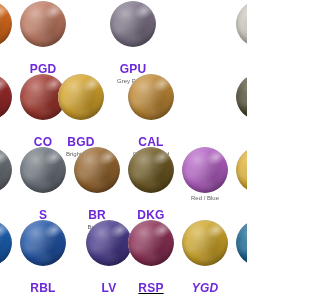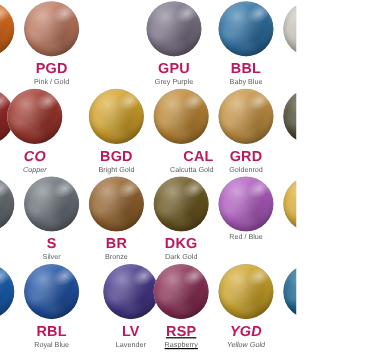--- a/index.html
+++ b/index.html
@@ -105,25 +105,25 @@
     position: absolute;
     inset: 0;
     border-radius: 50%;
     box-shadow: inset 0 -3px 5px rgba(0,0,0,0.30),
                 inset 0 2px 3px rgba(255,255,255,0.16);
   }
 
   
   .code {
     display: block;
-    margin-top: 4px;
+    margin-top: 16px;
     font-size: 12px;
     font-weight: bold;
     line-height: 13px;
-    color: #be185d;
+    color: #6d28d9;
     letter-spacing: 0.2px;
     white-space: nowrap;
   }
   .desc {
     display: block;
     margin-top: 1px;
     font-size: 6px;
     line-height: 8px;
     color: #5d5d5d;
     white-space: nowrap;
@@ -150,41 +150,30 @@
           <div class="swatch">
             <div class="base" style="background: rgb(192, 122, 98);"></div>
             <div class="texture"></div>
             <div class="shade"></div>
             <div class="gloss"></div>
             <div class="rim"></div>
           </div>
           <span class="code">PGD</span>
           <span class="desc">Pink / Gold</span>
         </div>
-        <div class="cell" style="left: 156px;">
+        <div class="cell" style="left: 144px;">
           <div class="swatch">
             <div class="base" style="background: rgb(125, 116, 136);"></div>
             <div class="texture"></div>
             <div class="shade"></div>
             <div class="gloss"></div>
             <div class="rim"></div>
           </div>
           <span class="code">GPU</span>
           <span class="desc">Grey Purple</span>
-        </div>
-        <div class="cell" style="left: 216px;">
-          <div class="swatch">
-            <div class="base" style="background: rgb(47, 115, 166);"></div>
-            <div class="texture"></div>
-            <div class="shade"></div>
-            <div class="gloss"></div>
-            <div class="rim"></div>
-          </div>
-          <span class="code">BBL</span>
-          <span class="desc">Baby Blue</span>
         </div>
         <div class="cell" style="left: 270px;">
           <div class="swatch">
             <div class="base" style="background: rgb(201, 199, 189);"></div>
             <div class="texture"></div>
             <div class="shade"></div>
             <div class="rim"></div>
           </div>
           <span class="code"></span>
           <span class="desc">Pe</span>
@@ -195,63 +184,52 @@
           <div class="swatch">
             <div class="base" style="background: rgb(158, 44, 44);"></div>
             <div class="texture"></div>
             <div class="shade"></div>
             <div class="gloss"></div>
             <div class="rim"></div>
           </div>
           <span class="code"></span>
           <span class="desc"></span>
         </div>
-        <div class="cell" style="left: 40px; font-style: italic;">
+        <div class="cell" style="left: 54px;">
           <div class="swatch">
             <div class="base" style="background: rgb(162, 57, 47);"></div>
             <div class="texture"></div>
             <div class="shade"></div>
             <div class="gloss"></div>
             <div class="rim"></div>
           </div>
           <span class="code">CO</span>
           <span class="desc">Copper</span>
         </div>
-        <div class="cell" style="left: 108px;">
+        <div class="cell" style="left: 92px;">
           <div class="swatch">
             <div class="base" style="background: rgb(214, 165, 44);"></div>
             <div class="texture"></div>
             <div class="shade"></div>
             <div class="gloss"></div>
             <div class="rim"></div>
           </div>
           <span class="code">BGD</span>
           <span class="desc">Bright Gold</span>
         </div>
-        <div class="cell" style="left: 162px; text-align: right;">
+        <div class="cell" style="left: 162px;">
           <div class="swatch">
             <div class="base" style="background: rgb(192, 138, 54);"></div>
             <div class="texture"></div>
             <div class="shade"></div>
             <div class="gloss"></div>
             <div class="rim"></div>
           </div>
           <span class="code">CAL</span>
           <span class="desc">Calcutta Gold</span>
-        </div>
-        <div class="cell" style="left: 216px;">
-          <div class="swatch">
-            <div class="base" style="background: rgb(200, 149, 69);"></div>
-            <div class="texture"></div>
-            <div class="shade"></div>
-            <div class="gloss"></div>
-            <div class="rim"></div>
-          </div>
-          <span class="code">GRD</span>
-          <span class="desc">Goldenrod</span>
         </div>
         <div class="cell" style="left: 270px;">
           <div class="swatch">
             <div class="base" style="background: rgb(78, 74, 51);"></div>
             <div class="texture"></div>
             <div class="shade"></div>
             <div class="rim"></div>
           </div>
           <span class="code"></span>
           <span class="desc"></span>

